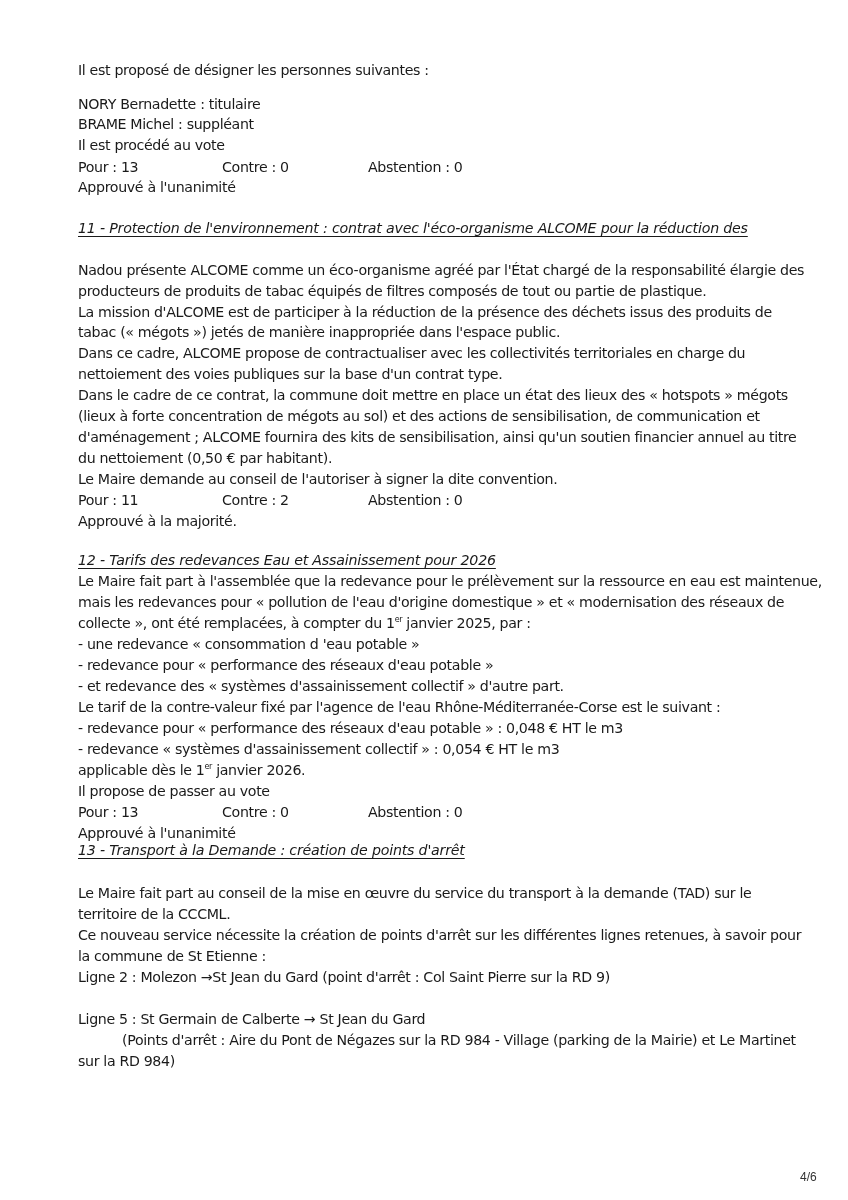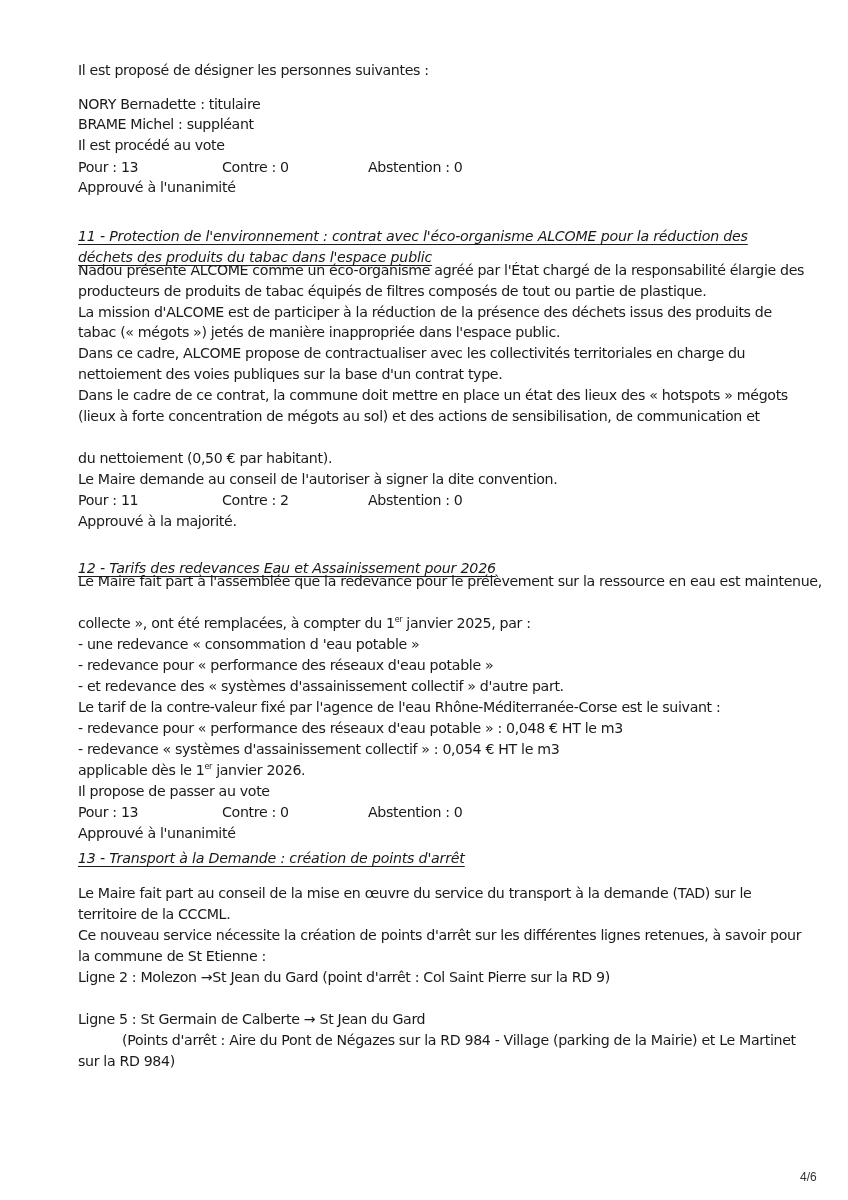--- a/index.html
+++ b/index.html
@@ -8,21 +8,21 @@
       font-family: "DejaVu Sans", sans-serif;
       color: #1a1a1a;
     }
     .page { position: absolute; left: 0; top: 0; width: 848px; height: 1200px; }
     .line {
       position: absolute; left: 78px;
       font-size: 14.2px; line-height: 20px;
       white-space: nowrap;
       letter-spacing: -0.35px;
     }
-    .h { font-style: italic; text-decoration: underline; text-underline-offset: 3px; letter-spacing: -0.2px; margin-top: 8px; }
+    .h { font-style: italic; text-decoration: underline; text-underline-offset: 3px; letter-spacing: -0.2px; }
     .u { text-underline-offset: 3px; }
     .vote span { position: absolute; top: 0; }
     .sup { font-size: 8px; vertical-align: super; line-height: 0; }
     .indent { padding-left: 44px; }
     .pagenum { position: absolute; left: 800px; top: 1170px; font-size: 12px; font-family: "Liberation Sans", sans-serif; color: #333; }
   </style>
 </head>
 <body>
 
 <div class="page">
@@ -32,42 +32,43 @@
   <div class="line" style="top:114px">BRAME Michel : suppléant</div>
   <div class="line" style="top:135px">Il est procédé au vote</div>
   <div class="line vote" style="top:157px; height:20px; width:500px">
     <span style="left:0">Pour :  13</span>
     <span style="left:144px">Contre : 0</span>
     <span style="left:290px">Abstention : 0</span>
   </div>
   <div class="line" style="top:177px">Approuvé à l'unanimité</div>
 
   <div class="line h" style="top:218px">11 - Protection de l'environnement : contrat avec l'éco-organisme ALCOME pour la réduction des</div>
-  <div class="line h" style="top:239px">déchets des produits du tabac dans l'espace public</div>
   <div class="line" style="top:260px">Nadou présente ALCOME comme un éco-organisme agréé par l'État chargé de la responsabilité élargie des</div>
   <div class="line" style="top:281px">producteurs de produits de tabac équipés de filtres  composés de tout ou partie  de plastique.</div>
   <div class="line" style="top:302px">La mission d'ALCOME est de participer à la réduction de la présence des déchets issus  des produits  de</div>
   <div class="line" style="top:322px">tabac  (« mégots ») jetés de manière inappropriée dans l'espace public.</div>
   <div class="line" style="top:343px">Dans ce cadre, ALCOME propose de contractualiser avec les collectivités territoriales en charge du</div>
   <div class="line" style="top:364px">nettoiement des voies publiques sur la base d'un contrat type.</div>
   <div class="line" style="top:385px">Dans le cadre de ce contrat, la commune doit mettre en place un état des lieux des « hotspots » mégots</div>
   <div class="line" style="top:406px">(lieux à forte concentration de mégots au sol) et des actions de sensibilisation, de communication et</div>
+  <div class="line" style="top:427px">d'aménagement ; ALCOME fournira des kits de sensibilisation, ainsi qu'un soutien financier  annuel au titre</div>
   <div class="line" style="top:448px">du nettoiement (0,50 € par habitant).</div>
   <div class="line" style="top:469px">Le Maire demande au conseil de l'autoriser à signer la dite convention.</div>
   <div class="line vote" style="top:490px; height:20px; width:500px">
     <span style="left:0">Pour :  11</span>
     <span style="left:144px">Contre : 2</span>
     <span style="left:290px">Abstention : 0</span>
   </div>
   <div class="line" style="top:511px">Approuvé à la majorité.</div>
 
   <div class="line h" style="top:550px">12 - Tarifs des redevances Eau et Assainissement pour 2026</div>
   <div class="line" style="top:571px">
     <span>Le Maire fait part à l'assemblée que la </span><span class="u">redevance  pour le prélèvement sur la ressource en eau </span><span>est maintenue,</span>
   </div>
+  <div class="line" style="top:592px">mais les redevances   pour « pollution de l'eau d'origine domestique » et « modernisation des réseaux de</div>
   <div class="line" style="top:613px">
     <span>collecte », ont été remplacées, à compter du 1</span><span class="sup">er</span><span> janvier 2025, par :</span>
   </div>
   <div class="line" style="top:634px"> - une redevance  « consommation d 'eau potable »</div>
   <div class="line" style="top:655px">- redevance pour « performance  des réseaux d'eau potable »</div>
   <div class="line" style="top:676px">- et redevance des « systèmes d'assainissement collectif » d'autre part.</div>
   <div class="line" style="top:697px">Le tarif de la contre-valeur fixé par l'agence de l'eau Rhône-Méditerranée-Corse est le suivant :</div>
   <div class="line" style="top:718px">
     <span>- redevance pour « </span><span class="u">performance des réseaux d'eau potable</span><span> » : 0,048 € HT le m3</span>
   </div>

